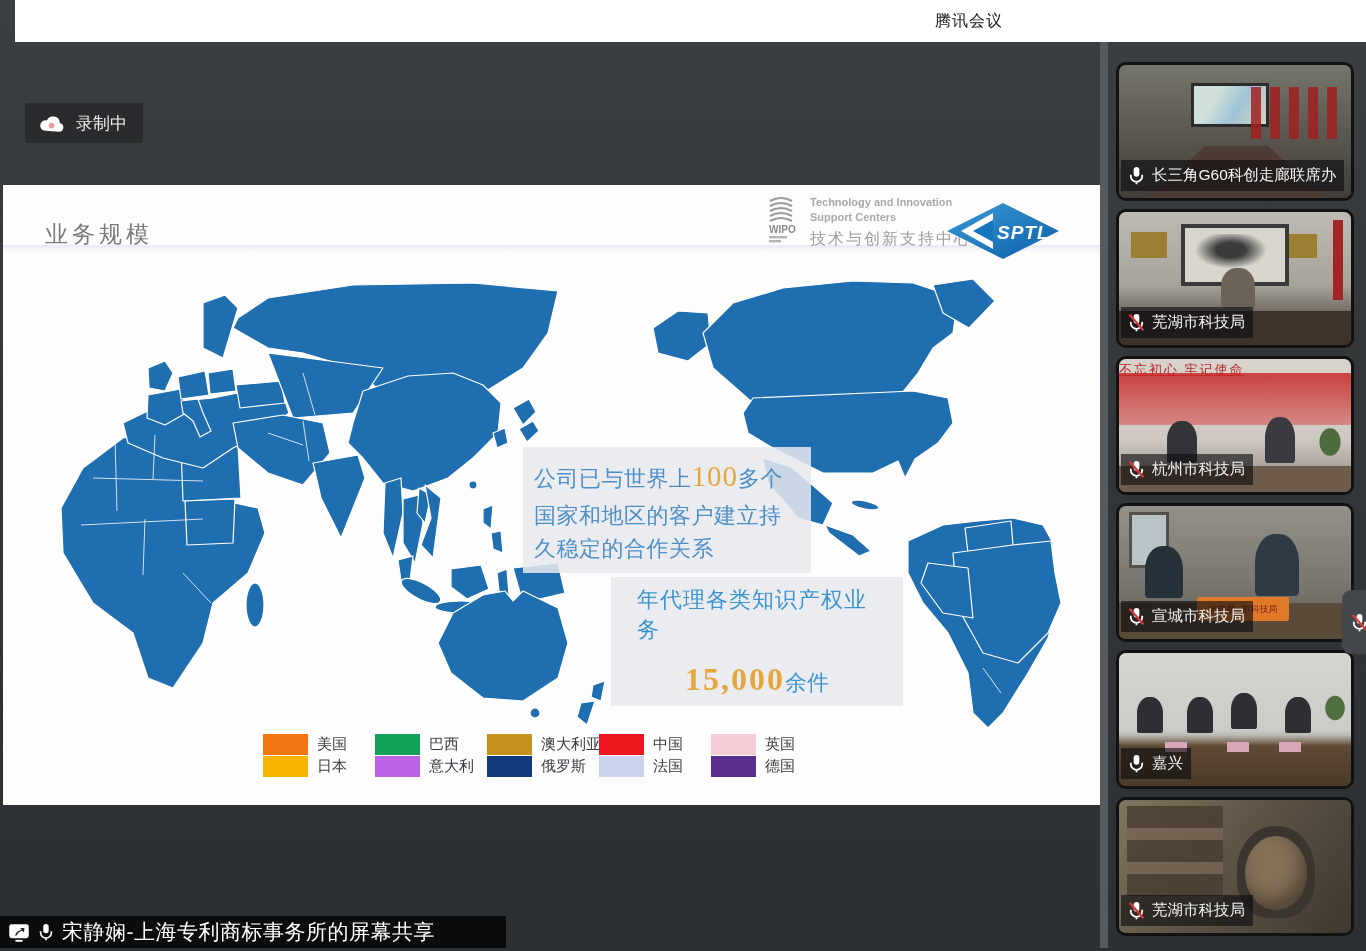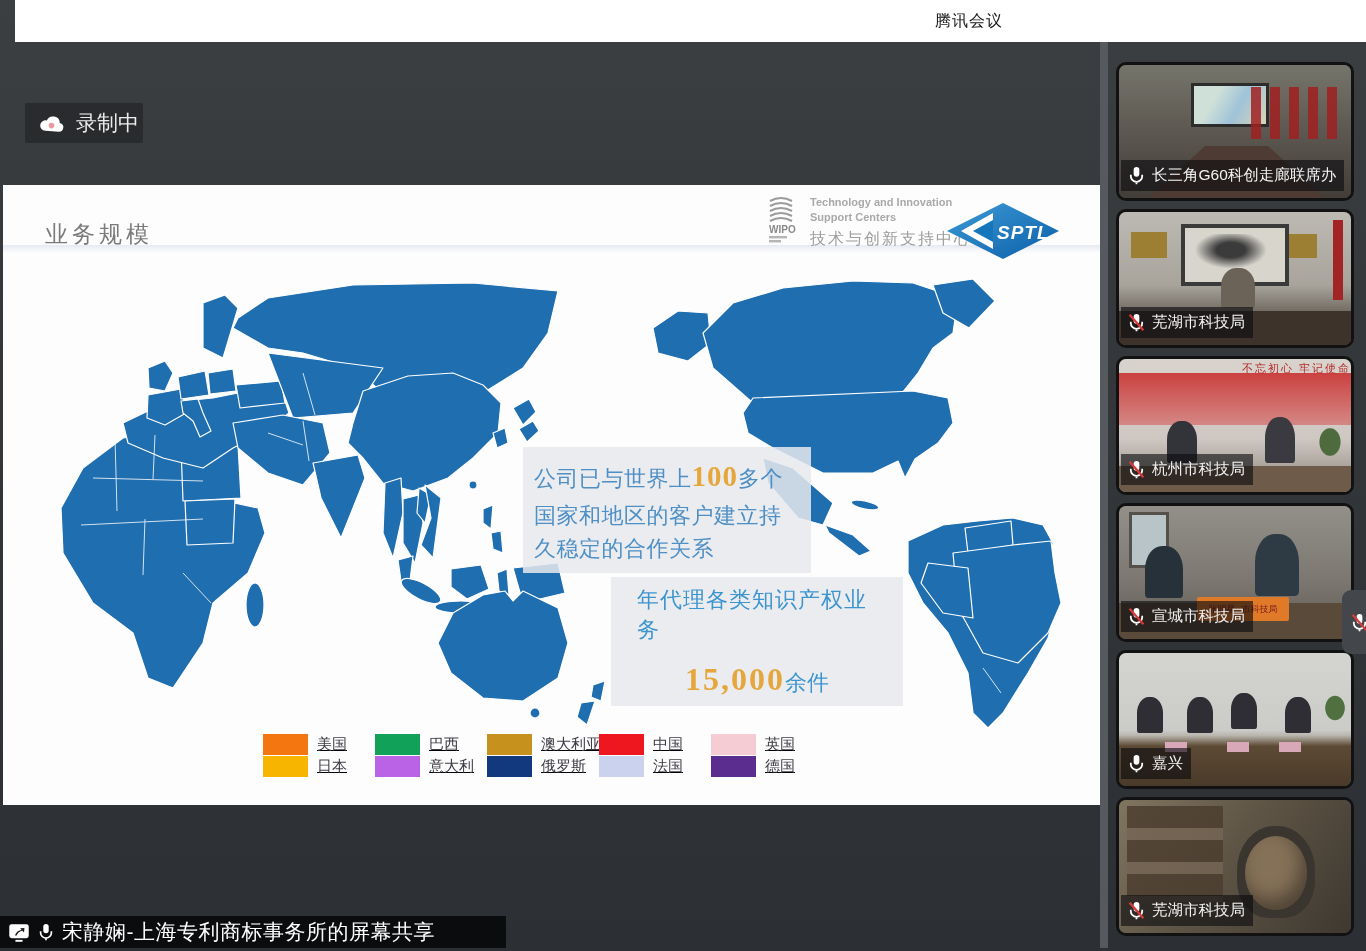--- a/index.html
+++ b/index.html
@@ -8,21 +8,21 @@
            background:linear-gradient(180deg,#3c3f42 0%,#33373a 40%,#2c3034 100%); }
 
   
   .topbar { position:absolute; left:15px; top:0; width:1366px; height:42px; background:#ffffff; }
   .topbar-title { position:absolute; left:920px; top:11px; font-size:16px; color:#141414; letter-spacing:1px; }
 
   
   .rec-badge { position:absolute; left:25px; top:103px; width:118px; height:40px;
                background:rgba(22,23,25,0.45); border-radius:2px; display:flex; align-items:center;
                gap:11px; padding-left:13px; }
-  .rec-badge span { color:#ececec; font-size:21px; }
+  .rec-badge span { color:#ececec; font-size:17px; }
 
   
   .slide { position:absolute; left:3px; top:185px; width:1097px; height:620px; background:#fdfdfd; }
   .slide-title { position:absolute; left:42px; top:34px; font-size:23px; color:#7b7b7b;
                  letter-spacing:4px; font-family:"Liberation Serif",serif; }
   .header-sep { position:absolute; left:0; top:60px; width:100%; height:8px;
                 background:linear-gradient(180deg,#e7eaf3 0%,rgba(255,255,255,0) 100%); }
 
   .wipo { position:absolute; left:758px; top:10px; display:flex; gap:9px; align-items:flex-start; }
   .wipo-text .en { font-size:11px; font-weight:bold; color:#a9a9a9; line-height:1.35; }
@@ -31,31 +31,31 @@
   .sptl { position:absolute; left:944px; top:18px; }
 
   .map-svg { position:absolute; left:50px; top:88px; }
   .country { fill:#1f6eb0; stroke:#ffffff; stroke-width:1.2; stroke-linejoin:round; }
   .border-lines { stroke:#ffffff; stroke-width:1; fill:none; opacity:0.8; }
 
   .callout1 { position:absolute; left:520px; top:262px; width:288px; min-height:110px;
               background:rgba(231,233,237,0.85); padding:8px 11px;
               font-family:"Liberation Serif",serif; font-size:22px; line-height:1.5;
               color:#4e8fc5; letter-spacing:0.5px; }
-  .callout1 .hl { color:#e5a63c; font-size:29px; font-weight:bold; letter-spacing:1px; }
+  .callout1 .hl { color:#e5a63c; font-size:29px; font-weight:normal; letter-spacing:1px; }
   .callout2 { position:absolute; left:608px; top:392px; width:292px; min-height:86px;
               background:rgba(231,233,237,0.85); padding:8px 14px;
               font-family:"Liberation Serif",serif; }
   .callout2 .l1 { font-size:22px; color:#3d95ce; letter-spacing:1px;margin-left:12px; }
   .callout2 .l2 { margin-top:16px;text-align:center; }
   .callout2 .hl { color:#e5a63c; font-size:32px; font-weight:bold; letter-spacing:2px; }
   .callout2 .sfx { color:#3d95ce; font-size:22px; }
 
   .legend { position:absolute; left:260px; top:548px; display:flex; }
-  .legend-col { width:112px; display:flex; flex-direction:column;text-decoration:underline; }
+  .legend-col { width:112px; display:flex; flex-direction:column; }
   .legend-row { display:flex; align-items:center; height:22px; }
   .swatch { width:45px; height:21px; flex:none; }
   .legend-label { margin-left:9px; font-size:15px; color:#3c3c46; font-family:"Liberation Serif",serif; white-space:nowrap; }
 
   
   .divider { position:absolute; left:1100px; top:42px; width:8px; height:906px; background:#56595d; }
 
   
   .sidebar { position:absolute; left:1116px; top:62px; width:238px; display:flex; flex-direction:column; gap:8px; }
   .tile { position:relative; width:238px; height:139px; border:3px solid #121212; border-radius:10px;
@@ -81,21 +81,21 @@
   .sc2 .strokes { left:74px; top:22px; width:84px; height:40px;
         background:radial-gradient(ellipse at 45% 40%,#3b3b3b 0 22%,rgba(0,0,0,0) 55%); }
   .sc2 .plaque1 { left:12px; top:20px; width:36px; height:26px; background:#9c7f32; }
   .sc2 .plaque2 { right:34px; top:22px; width:32px; height:24px; background:#9c7f32; }
   .sc2 .flag { right:8px; top:8px; width:10px; height:80px; background:#a32424; }
   .sc2 .person { left:102px; top:56px; width:34px; height:40px; background:#6b6358; border-radius:45% 45% 8% 8%; }
   .sc2 .desk { left:0; bottom:0; width:100%; height:34px; background:#3d332b; }
   .sc3 { background:linear-gradient(180deg,#d9d3cd 0%,#cfc8c2 60%,#8a837b 100%); }
   .sc3 .redwall { left:0; top:14px; width:100%; height:52px;
         background:linear-gradient(180deg,rgba(200,40,40,0.85),rgba(214,80,80,0.55)); }
-  .sc3 .slogan { left:0; top:2px; width:100%; text-align:right; font-size:11px; color:#b42a2a; letter-spacing:2px; }
+  .sc3 .slogan { left:0; top:2px; width:100%; text-align:left; font-size:13px; color:#b42a2a; letter-spacing:2px;text-decoration:underline; }
   .sc3 .p1 { left:48px; top:62px; width:30px; height:42px; background:#33333a; border-radius:45% 45% 8% 8%; }
   .sc3 .p2 { right:56px; top:58px; width:30px; height:46px; background:#3a3a40; border-radius:45% 45% 8% 8%; }
   .sc3 .plant { right:8px; top:66px; width:26px; height:34px; background:radial-gradient(ellipse,#4e6b3d 0 55%,rgba(0,0,0,0) 60%); }
   .sc3 .desk { left:0; bottom:0; width:100%; height:26px; background:#6e5b49; }
   .sc4 { background:linear-gradient(180deg,#93908a 0%,#7c7871 55%,#5f5a52 100%); }
   .sc4 .win { left:10px; top:6px; width:40px; height:56px; background:#b9c4c9; border:3px solid #55504a; }
   .sc4 .p1 { left:26px; top:40px; width:38px; height:52px; background:#27313a; border-radius:45% 45% 8% 8%; }
   .sc4 .p2 { right:52px; top:28px; width:44px; height:62px; background:#2e3a44; border-radius:45% 45% 8% 8%; }
   .sc4 .desk { left:0; bottom:0; width:100%; height:36px; background:#5a4a3a; }
   .sc4 .placard { left:78px; bottom:18px; width:92px; height:24px; background:#e07a28; border-radius:2px;

